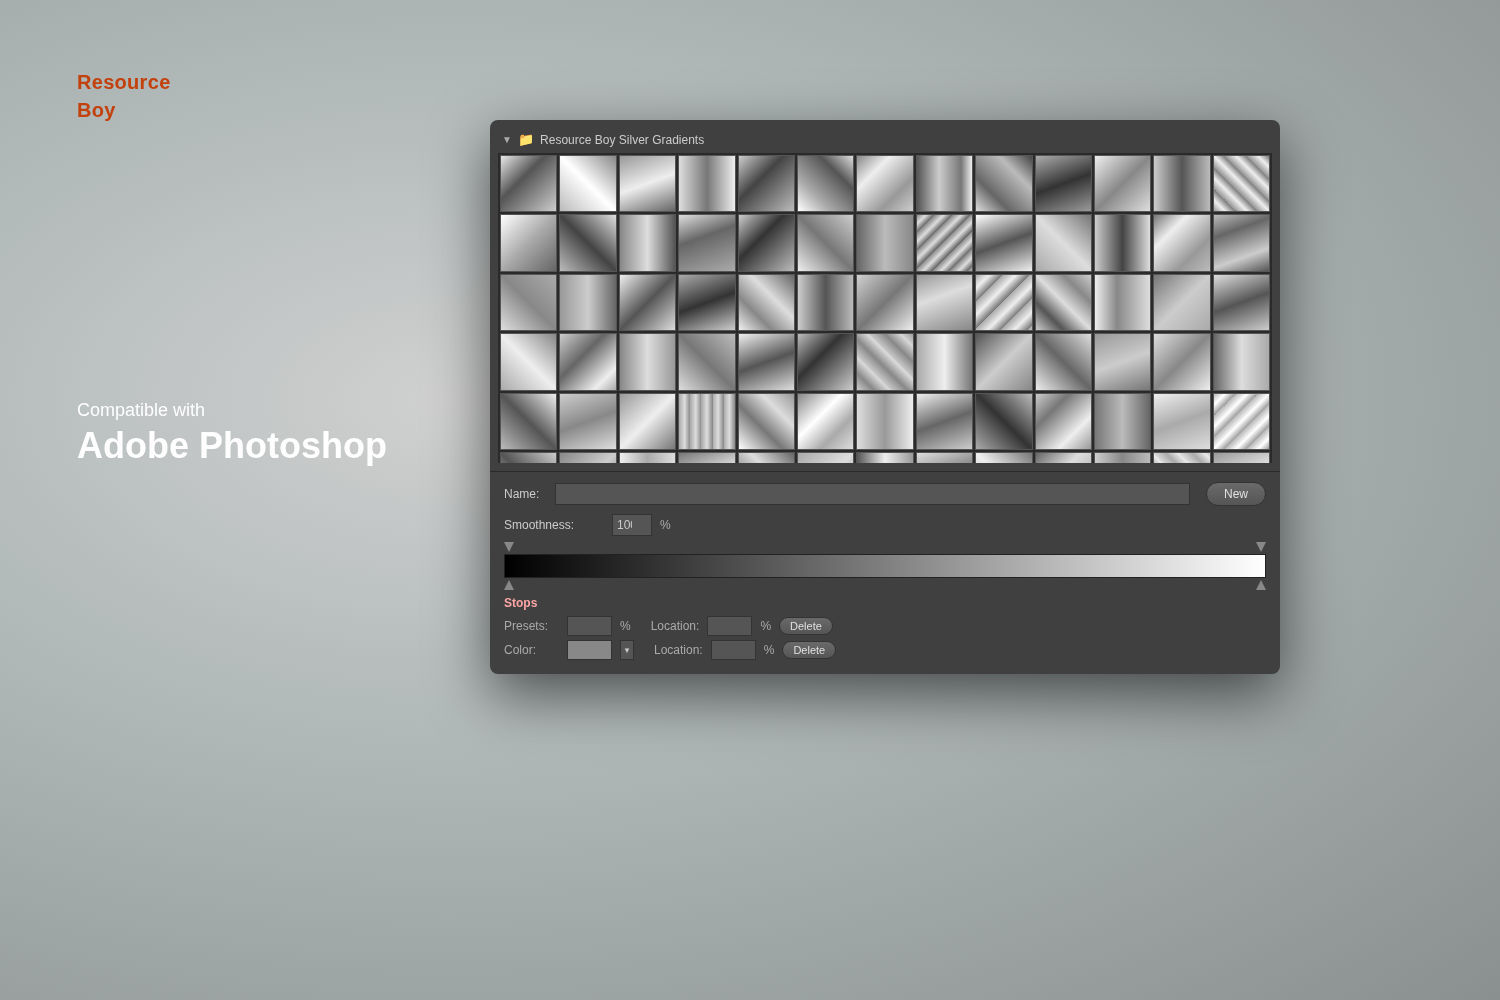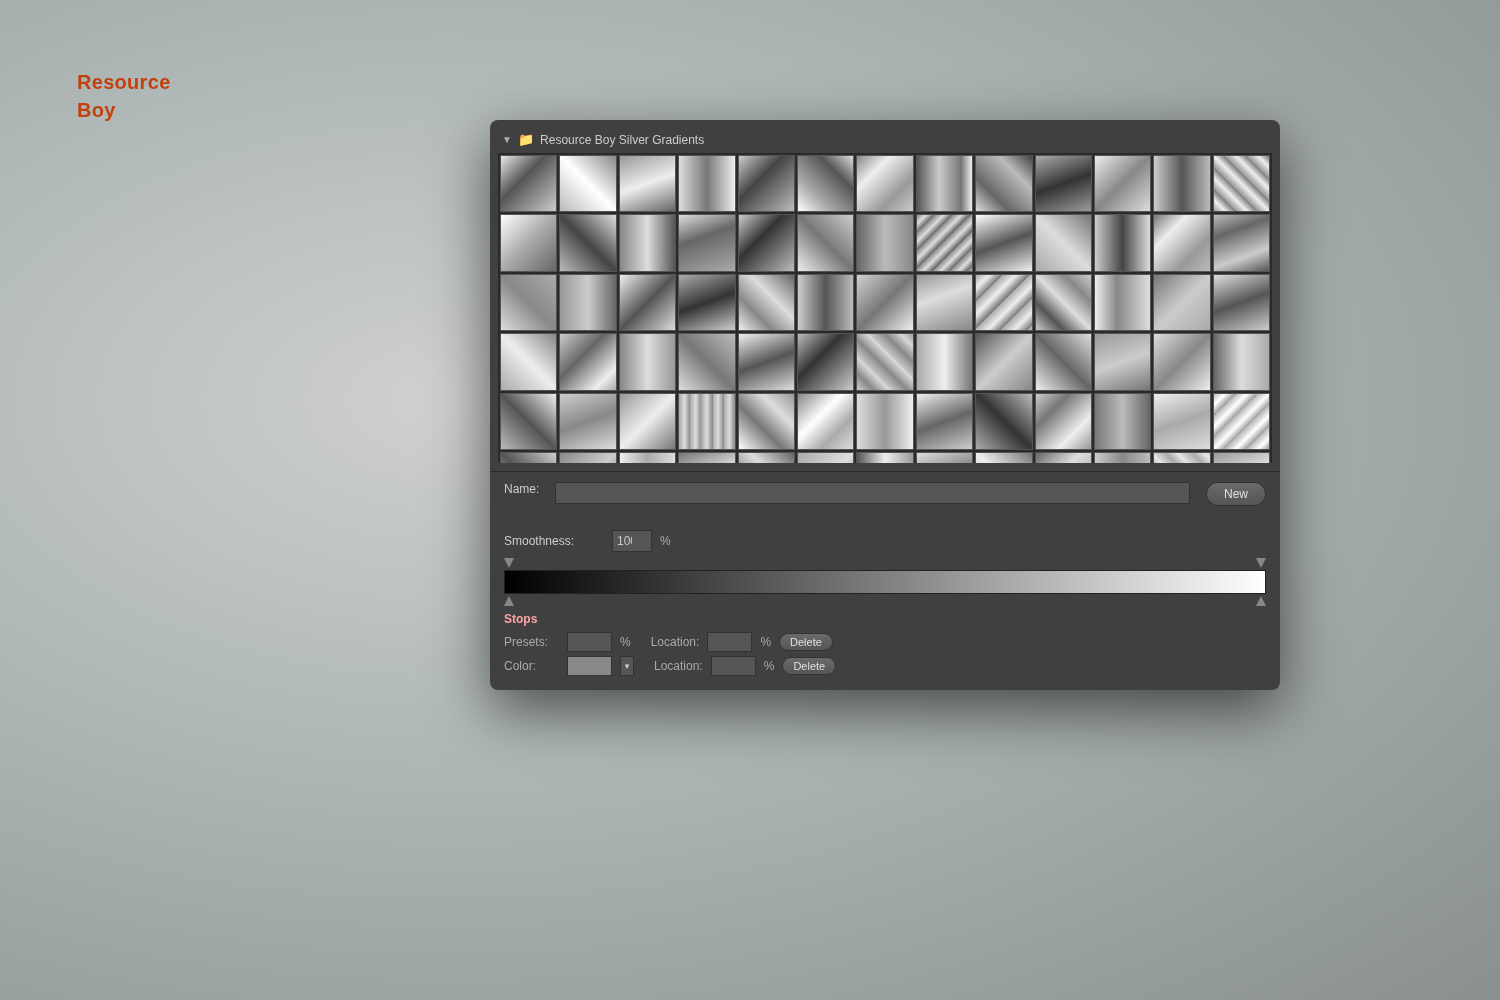--- a/index.html
+++ b/index.html
@@ -156,22 +156,23 @@
 
     
     #dialog-bottom {
       padding: 10px 14px;
       border-top: 1px solid #2a2a2a;
     }
 
     
     #name-row {
       display: flex;
+      align-items: center;
       gap: 16px;
-      margin-bottom: 24px;
+      margin-bottom: 8px;
     }
 
     #name-row label {
       color: #cccccc;
       font-size: 12px;
       white-space: nowrap;
     }
 
     #name-input {
       flex: 1;
@@ -372,20 +373,22 @@
   </style>
 </head>
 <body>
 
 <div id="brand">
   <span>Resource</span><br>
   <span>Boy</span>
 </div>
 
 <div id="compat-block">
+  <div class="compat-with">Compatible with</div>
+  <div class="compat-product">Adobe Photoshop</div>
 </div>
 
 <div id="dialog">
 
 
   <div id="dialog-body">
 
     <div id="presets-panel">
 
       <div id="folder-row">

